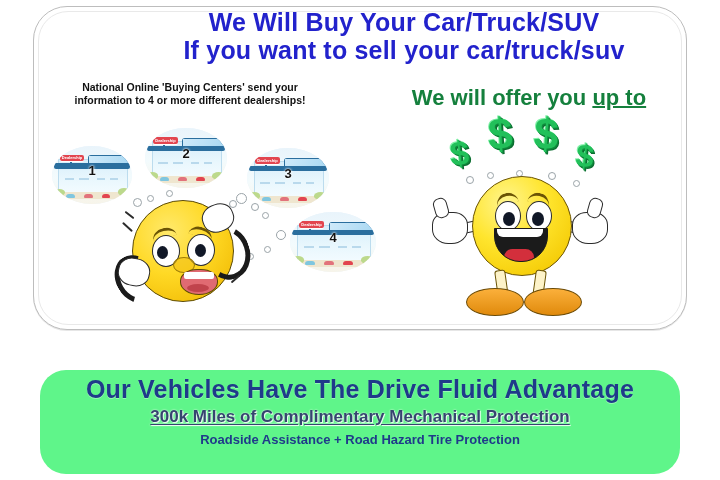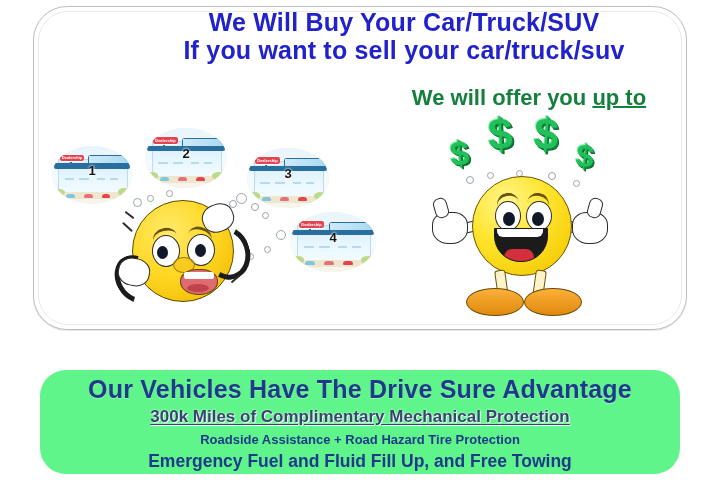--- a/index.html
+++ b/index.html
@@ -200,20 +200,24 @@
 
 <div id="stage">
 
   <div class="top-panel"></div>
 
   <div class="headline">
     <span class="l1">We Will Buy Your Car/Truck/SUV</span>
     <span class="l2">If you want to sell your car/truck/suv</span>
   </div>
 
+  <div class="left-caption">
+    <span>National Online 'Buying Centers' send your</span><br>
+    <span>information to 4 or more different dealerships!</span>
+  </div>
 
   <div class="offer">
     <span>We will offer you </span><u>up to</u><br>
   </div>
 
   <div class="bubble" style="left:52px;top:146px;width:80px;height:58px;">
     <div class="sky"></div>
     <div class="bldg"></div>
     <div class="roof2"></div>
     <div class="glass"></div>
@@ -376,19 +380,18 @@
       <div class="stongue"></div>
     </div>
 
     <div class="leg" style="left:68px;top:94px;transform:rotate(-8deg);"></div>
     <div class="leg" style="left:106px;top:94px;transform:rotate(8deg);"></div>
     <div class="shoe" style="left:38px;top:112px;"></div>
     <div class="shoe" style="left:96px;top:112px;"></div>
   </div>
 
   <div class="banner">
-    <div class="bl1">Our Vehicles Have The Drive Sure Advantage</div>
+    <div class="bl1">Our Vehicles Have The Drive Fluid Advantage</div>
     <div class="bl2">300k Miles of Complimentary Mechanical Protection</div>
     <div class="bl3">Roadside Assistance + Road Hazard Tire Protection</div>
-    <div class="bl4">Emergency Fuel and Fluid Fill Up, and Free Towing</div>
   </div>
 
 </div>
 
 </body></html>

